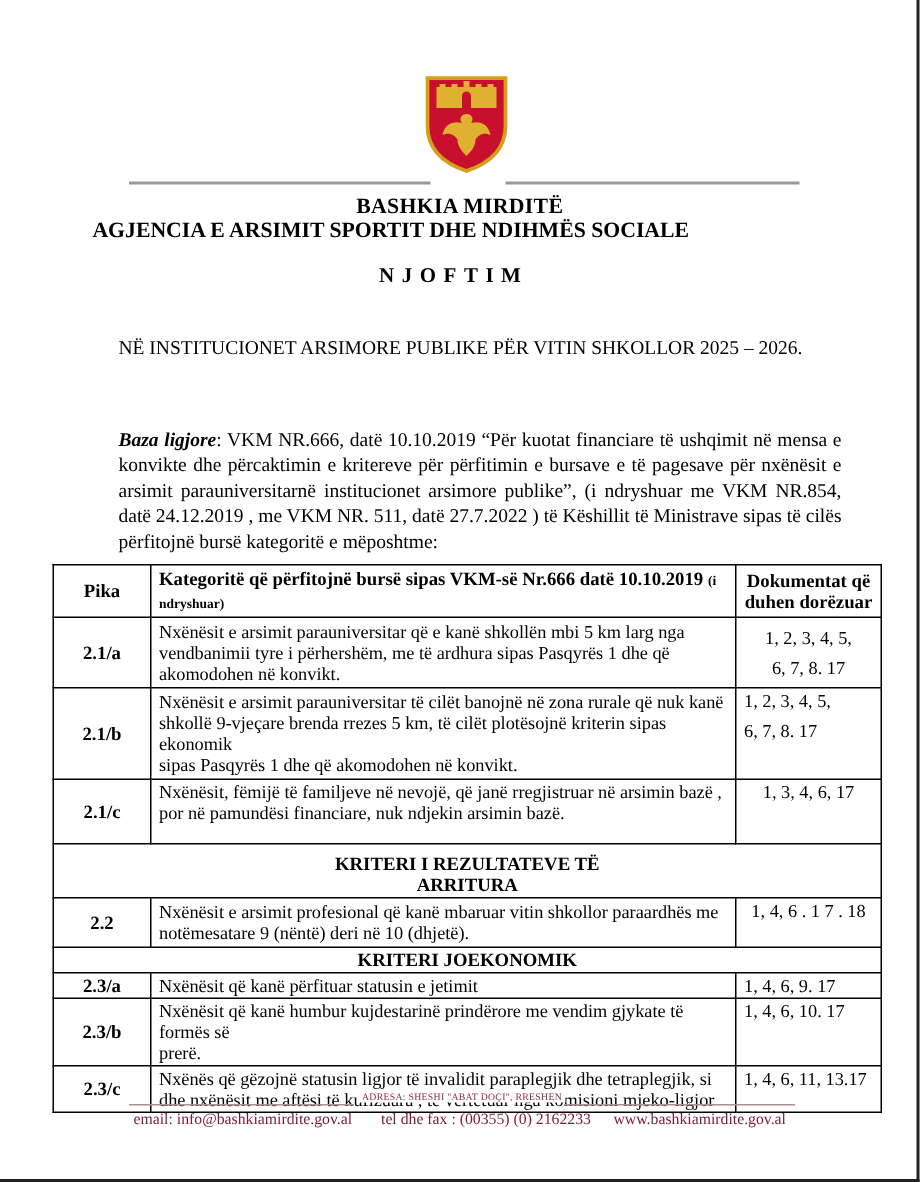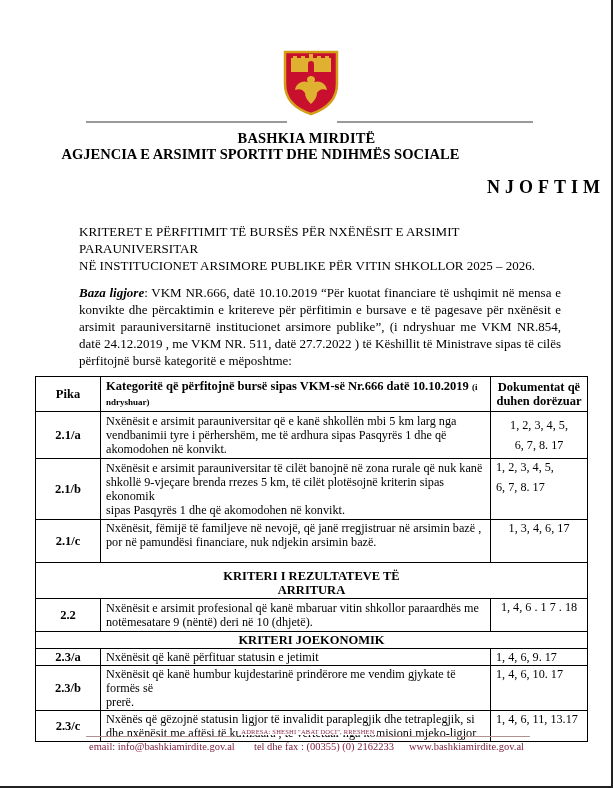--- a/index.html
+++ b/index.html
@@ -8,22 +8,22 @@
   .page-frame { position: absolute; left: 0; top: 0; width: 611px; height: 786px;
                 border-right: 2px solid #222; border-bottom: 2px solid #222; box-sizing: content-box; }
   .logo { position: absolute; left: 283px; top: 50px; width: 56px; height: 66px; }
   .rule-top { position: absolute; top: 121px; height: 2px; background: #9a9a9a; }
   .rule-top.l { left: 86px; width: 201px; }
   .rule-top.r { left: 337px; width: 196px; }
   .org1 { position: absolute; left: 0; width: 613px; top: 130px; text-align: center;
           font-weight: bold; font-size: 14.5px; letter-spacing: 0.2px; }
   .org2 { position: absolute; left: 0; width: 521px; top: 146px; text-align: center;
           font-weight: bold; font-size: 14.5px; padding-left: 0; }
-  .title { position: absolute; left: 0; width: 605px; top: 177px; text-align: right;
-           font-weight: bold; font-size: 18px; letter-spacing: 5px; }
+  .title { position: absolute; left: 0; width: 605px; top: 177px; text-align: center;
+           font-weight: bold; font-size: 14px; letter-spacing: 5px; }
   .subtitle { position: absolute; left: 79px; top: 223px; width: 480px; font-size: 13px; line-height: 17px; }
   .legal { position: absolute; left: 79px; top: 284px; width: 482px; font-size: 13px; line-height: 17px;
            text-align: justify; }
   .legal .lbl { font-weight: bold; font-style: italic; }
   table.crit { position: absolute; left: 35px; top: 376px; width: 553px; border-collapse: collapse;
                font-size: 12.2px; line-height: 14px; padding-left: 25px; }
   table.crit td { border: 1px solid #000; padding: 1px 5px; vertical-align: middle; }
   td.pika { width: 54px; text-align: center; font-weight: bold; font-size: 12.5px; }
   td.docs { width: 86px; margin-left: 47px; }
   td.hdr-pika { font-weight: bold; text-align: center; font-size: 12.5px; }
@@ -57,21 +57,20 @@
 </svg>
 
 <div class="rule-top l"></div>
 <div class="rule-top r"></div>
 
 <div class="org1">BASHKIA  MIRDITË</div>
 <div class="org2">AGJENCIA  E ARSIMIT SPORTIT DHE NDIHMËS SOCIALE</div>
 <div class="title">NJOFTIM</div>
 
 <div class="subtitle">
-  <div>KRITERET E PËRFITIMIT TË BURSËS PËR NXËNËSIT E ARSIMIT PARAUNIVERSITAR</div>
   <div>NË  INSTITUCIONET ARSIMORE PUBLIKE PËR VITIN SHKOLLOR  2025 – 2026.</div>
 </div>
 
 <div class="legal"><span class="lbl">Baza ligjore</span><span>: VKM NR.666, datë 10.10.2019 “Për kuotat financiare të ushqimit në mensa e konvikte dhe përcaktimin e kritereve për përfitimin e bursave e të pagesave për nxënësit e arsimit parauniversitarnë institucionet arsimore publike”, (i ndryshuar me VKM NR.854, datë 24.12.2019 , me VKM NR. 511, datë 27.7.2022 ) të Këshillit të Ministrave sipas të cilës përfitojnë bursë kategoritë e mëposhtme:</span></div>
 
 <table class="crit">
   <tbody>
       <tr>
     <td class="hdr-pika" style="height:32px;">Pika</td>
     <td class="hdr-cat"><span>Kategoritë që përfitojnë bursë sipas VKM-së Nr.666 datë 10.10.2019</span> <span class="small">(i ndryshuar)</span></td>

